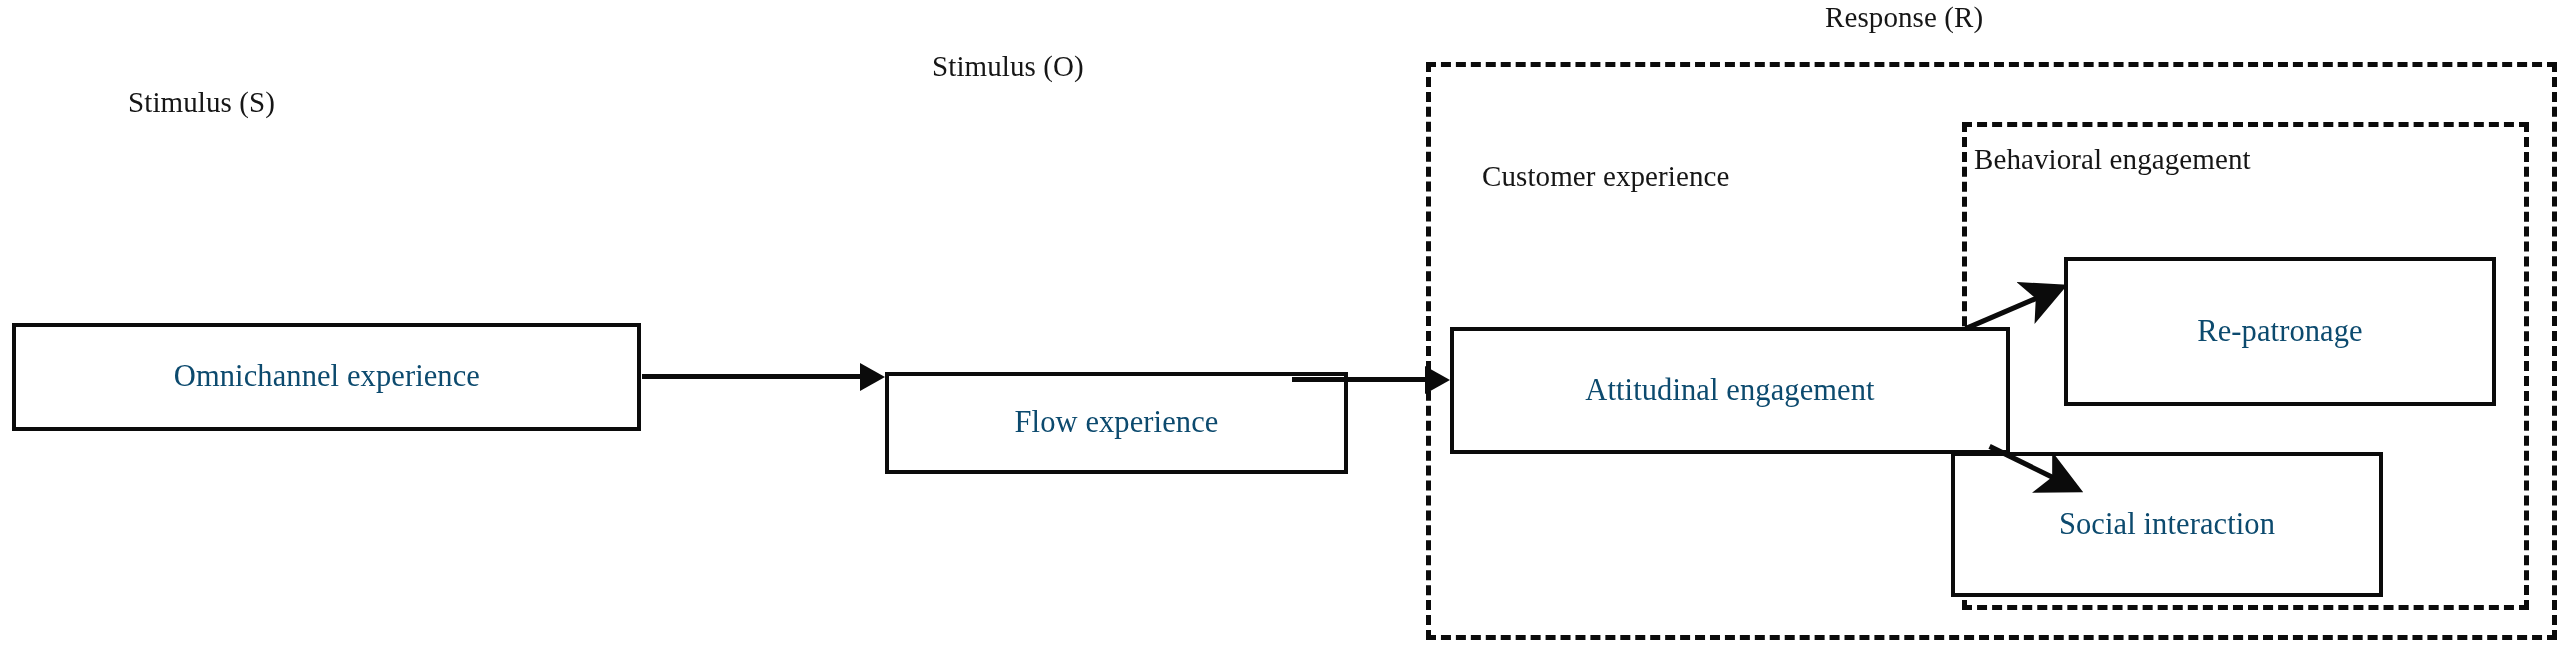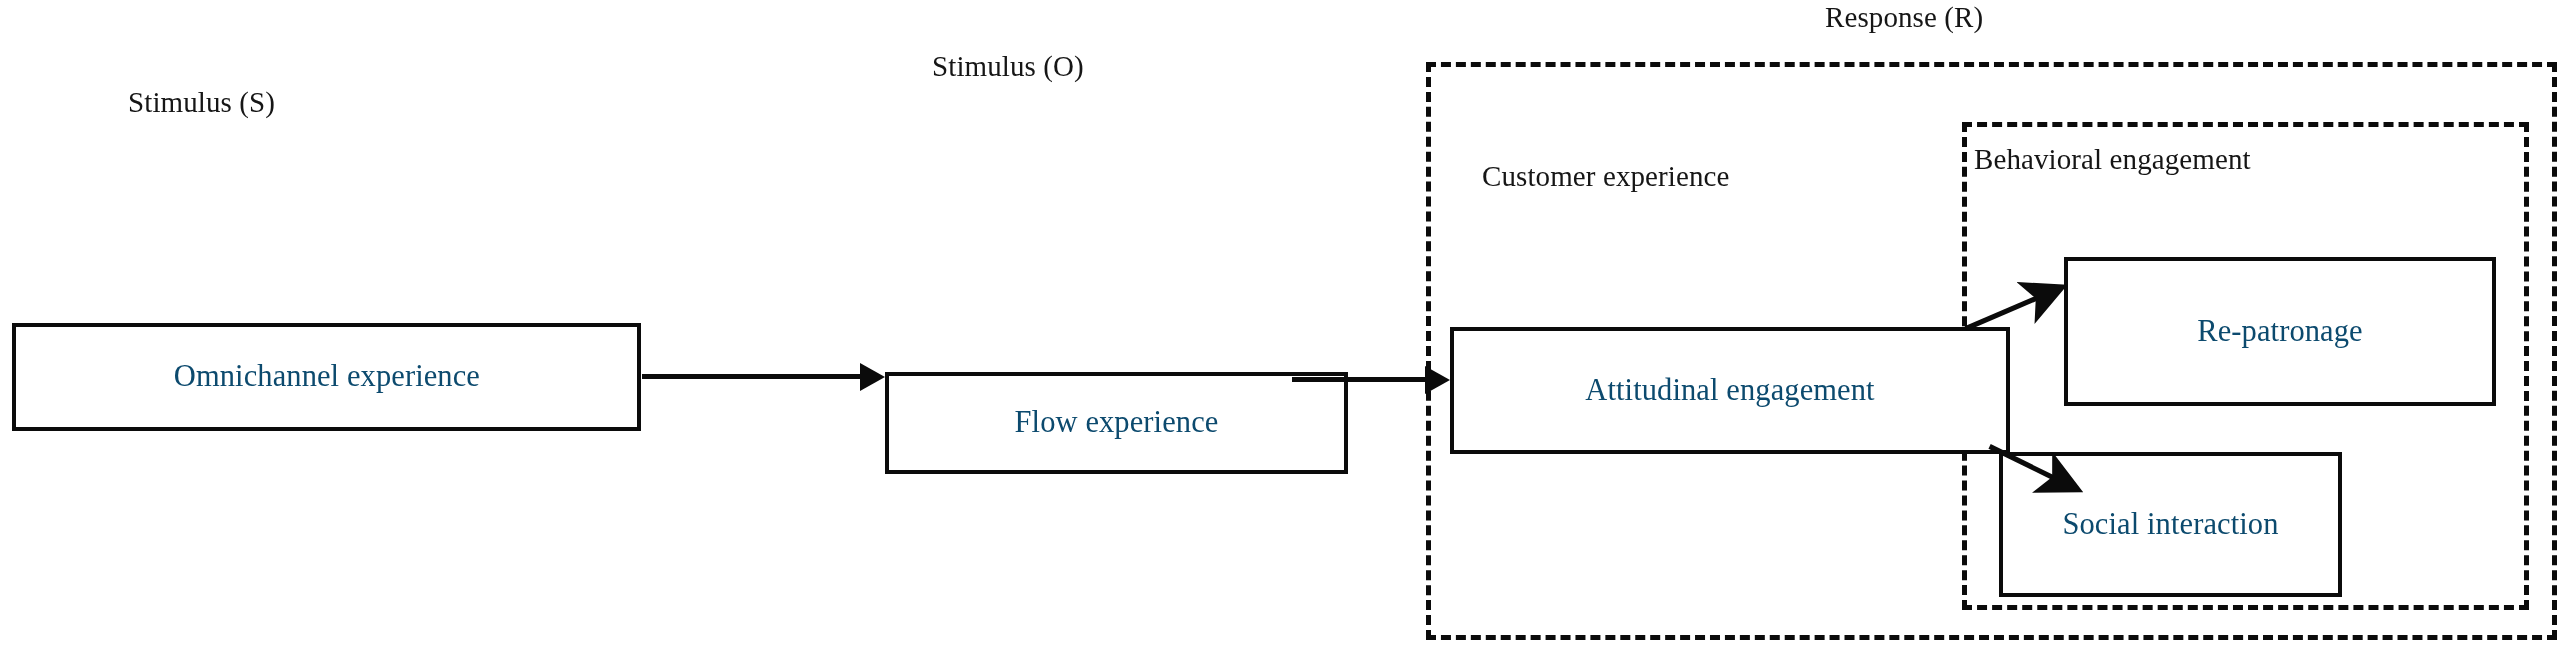--- a/index.html
+++ b/index.html
@@ -112,21 +112,21 @@
   </div>
 
   <div class="box" style="left:1450px; top:327px; width:560px; height:127px;">
     <span class="box-label">Attitudinal engagement</span>
   </div>
 
   <div class="box" style="left:2064px; top:257px; width:432px; height:149px;">
     <span class="box-label">Re-patronage</span>
   </div>
 
-  <div class="box" style="left:1999px; top:452px; width:343px; height:145px;">
+  <div class="box" style="left:1951px; top:452px; width:432px; height:145px;">
     <span class="box-label">Social interaction</span>
   </div>
 
   <div class="connector" style="left:642px; top:374px; width:218px;"></div>
   <div class="arrowhead" style="left:860px; top:363px;"></div>
 
   <div class="connector" style="left:1292px; top:377px; width:134px;"></div>
   <div class="arrowhead" style="left:1425px; top:366px;"></div>
 
   <svg class="svg-layer" viewBox="0 0 3545 909" xmlns="http://www.w3.org/2000/svg">

